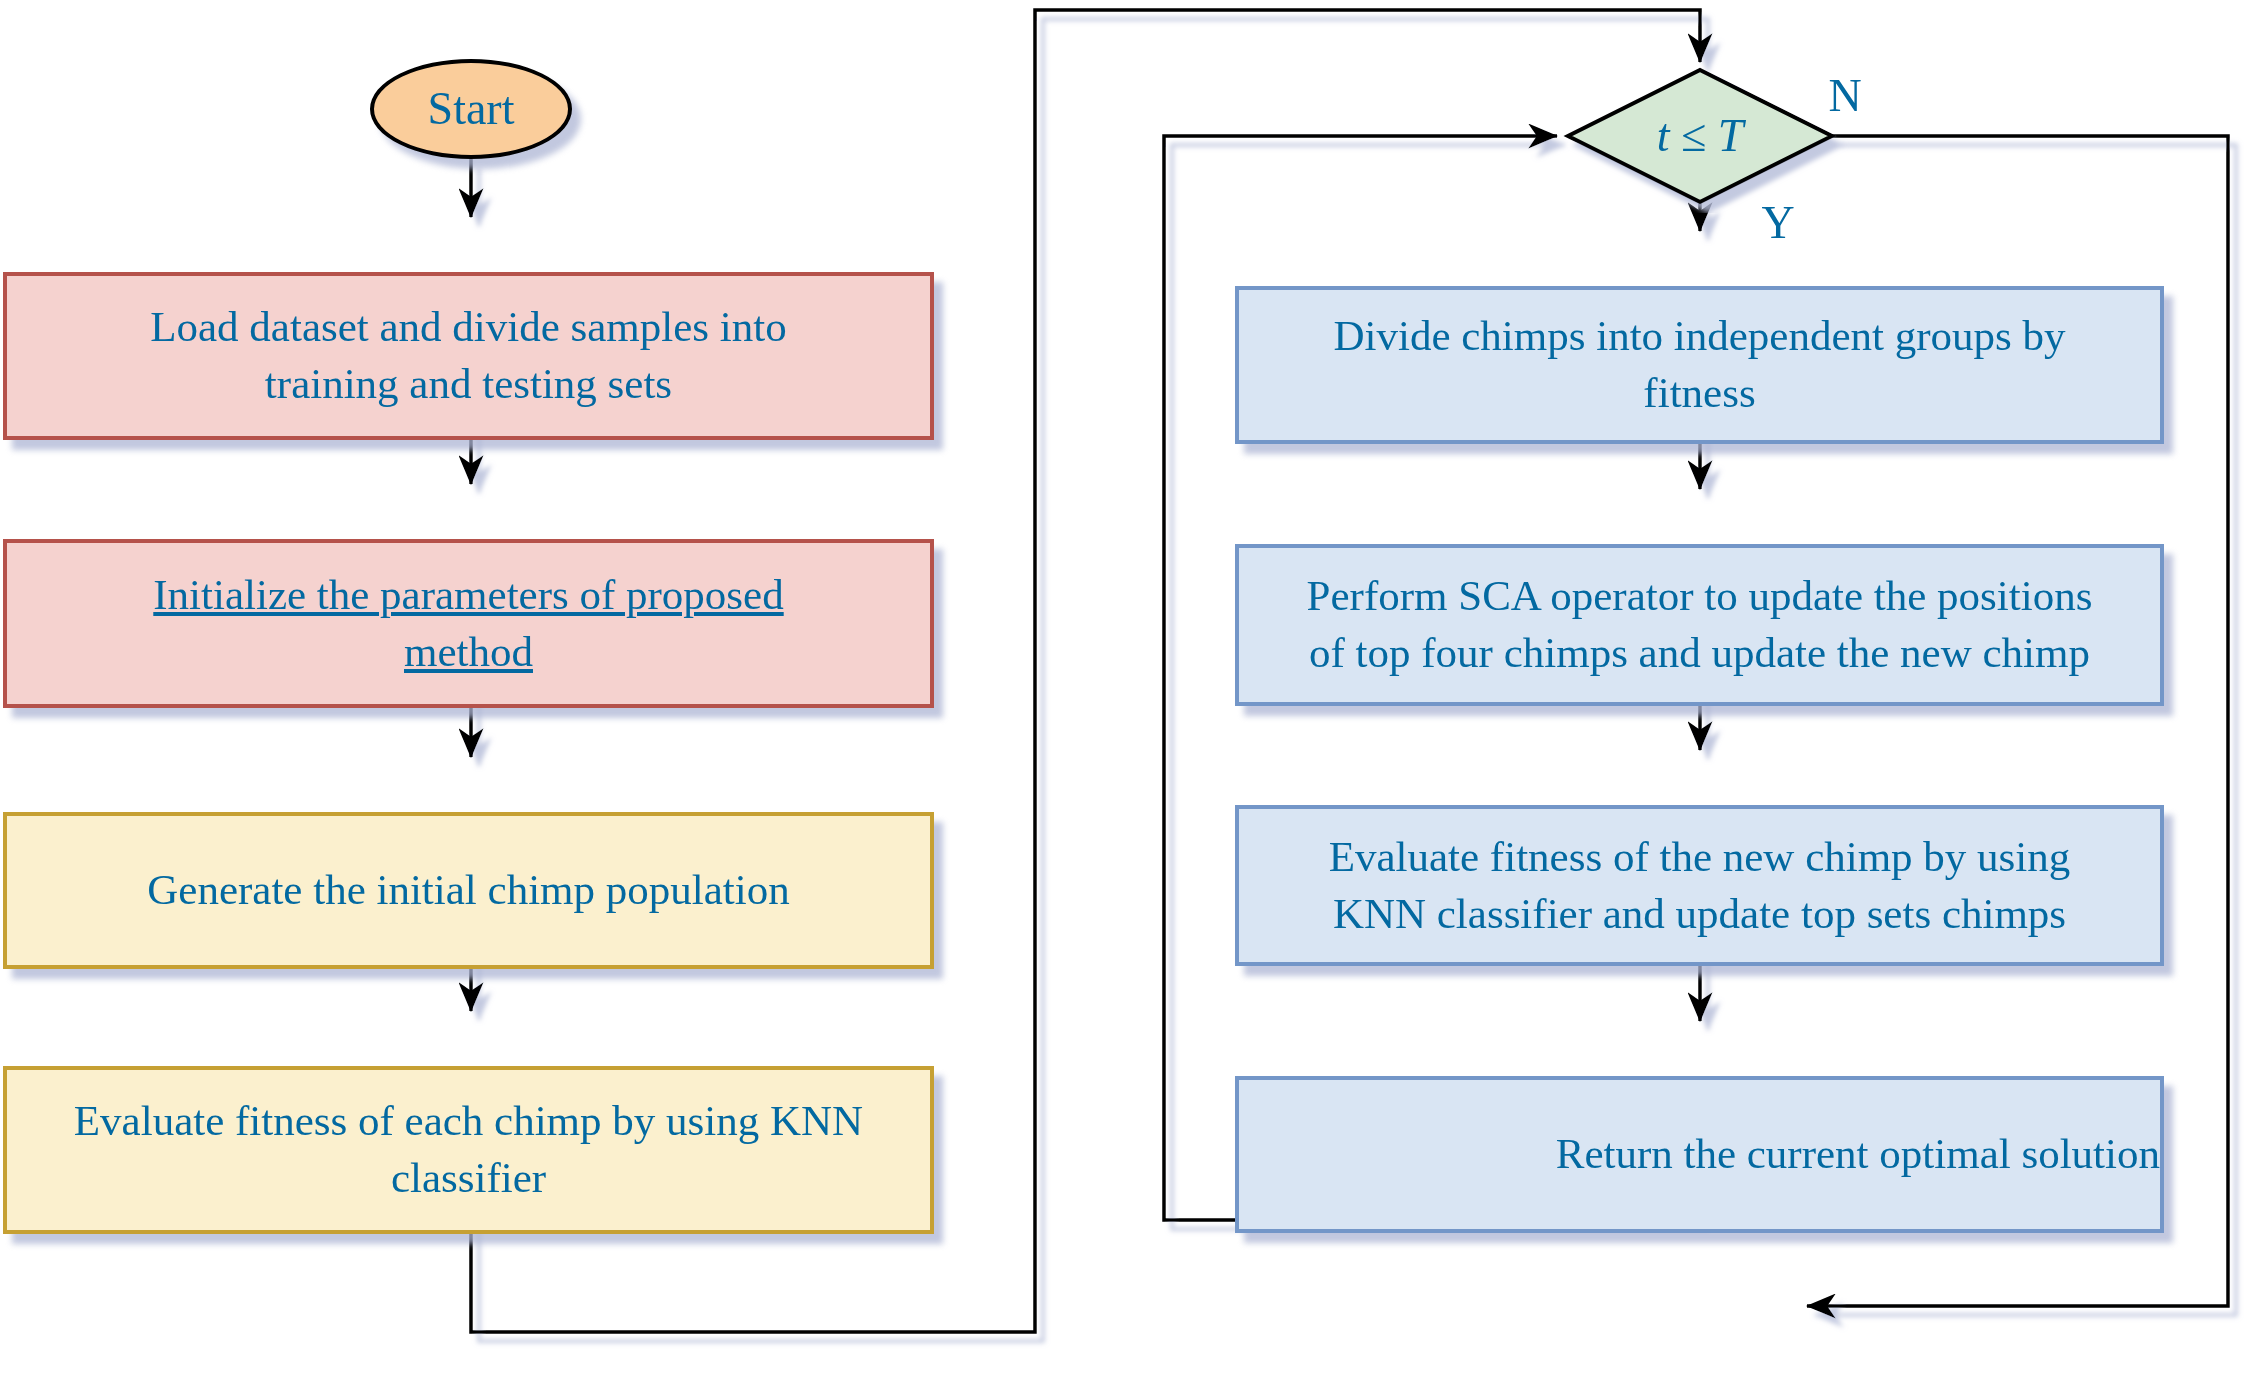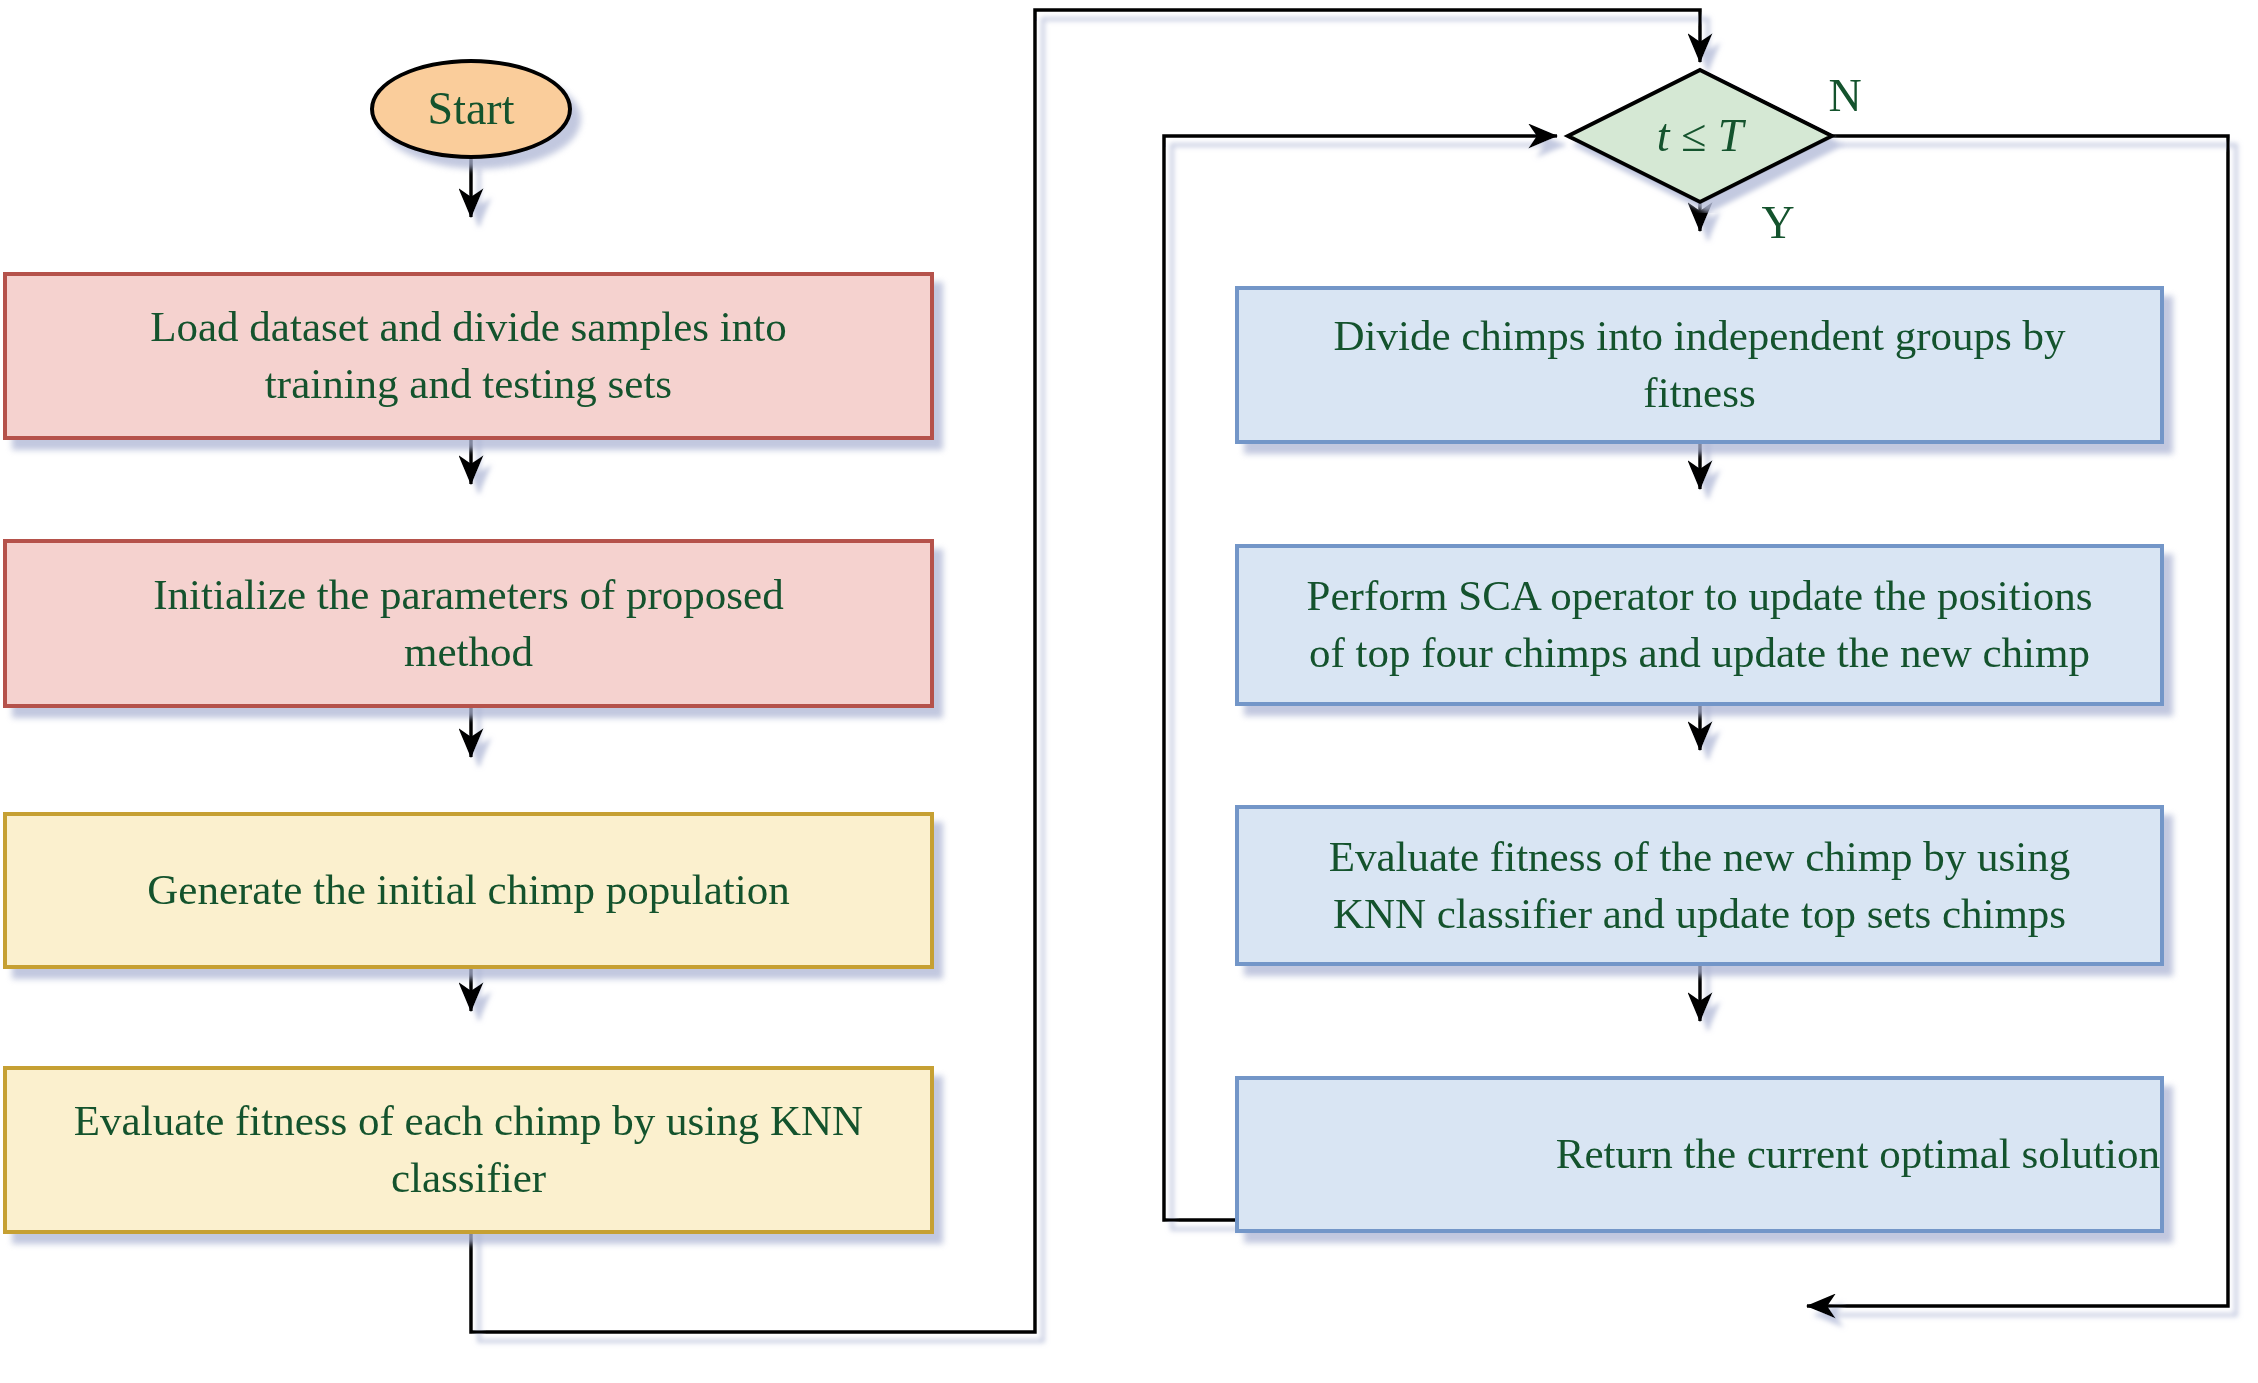--- a/index.html
+++ b/index.html
@@ -1,21 +1,21 @@
 <!DOCTYPE html>
 <html><head>
 <meta charset="utf-8">
 <style>
   html,body{margin:0;padding:0;background:#ffffff;}
   #canvas{
     position:relative;
     width:2258px;height:1383px;
     background:#ffffff;
     font-family:"Liberation Serif", serif;
-    color:#14532d;
+    color:#0369a1;
     overflow:hidden;
   }
   #edges{position:absolute;left:0;top:0;width:2258px;height:1383px;}
   .node{
     position:absolute;
     display:flex;align-items:center;justify-content:center;
     text-align:center;
     white-space:pre-line;
     font-size:43px;line-height:1.32;
     box-sizing:border-box;
@@ -32,21 +32,21 @@
   .terminal{
     background:#FACD9B;
     border:4px solid #000;
     border-radius:50%;
     font-size:46px;
     box-shadow:9px 10px 6px rgba(173,182,212,0.75);
   }
   #n-start{left:370px;top:59px;width:202px;height:100px;}
   #n-end{left:1600px;top:1253px;width:200px;height:106px;}
   #n-load{left:3px;top:224px;width:931px;height:168px;}
-  #n-init{left:3px;top:491px;width:931px;height:169px;}
+  #n-init{left:3px;top:491px;width:931px;height:169px;text-decoration:underline;}
   #n-generate{left:3px;top:764px;width:931px;height:157px;}
   #n-evalknn{left:3px;top:1018px;width:931px;height:168px;}
   #n-divide{left:1235px;top:238px;width:929px;height:158px;}
   #n-sca{left:1235px;top:496px;width:929px;height:162px;}
   #n-evalnew{left:1235px;top:757px;width:929px;height:161px;}
   #n-return{left:1235px;top:1028px;width:929px;height:157px;justify-content:flex-end;}
   #decision-label{
     left:1590px;top:101px;width:220px;height:70px;
     font-style:italic;font-size:46px;z-index:3;
   }

